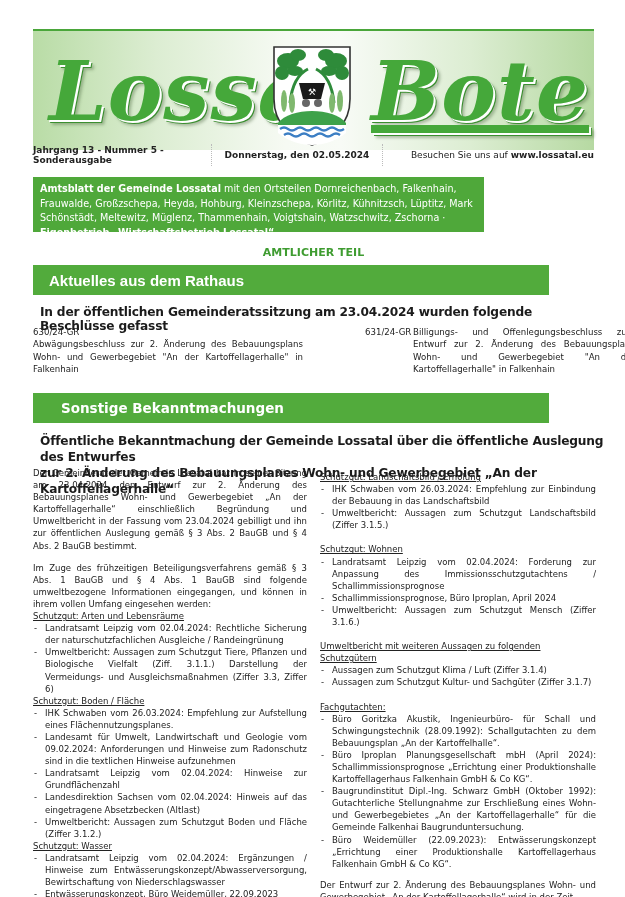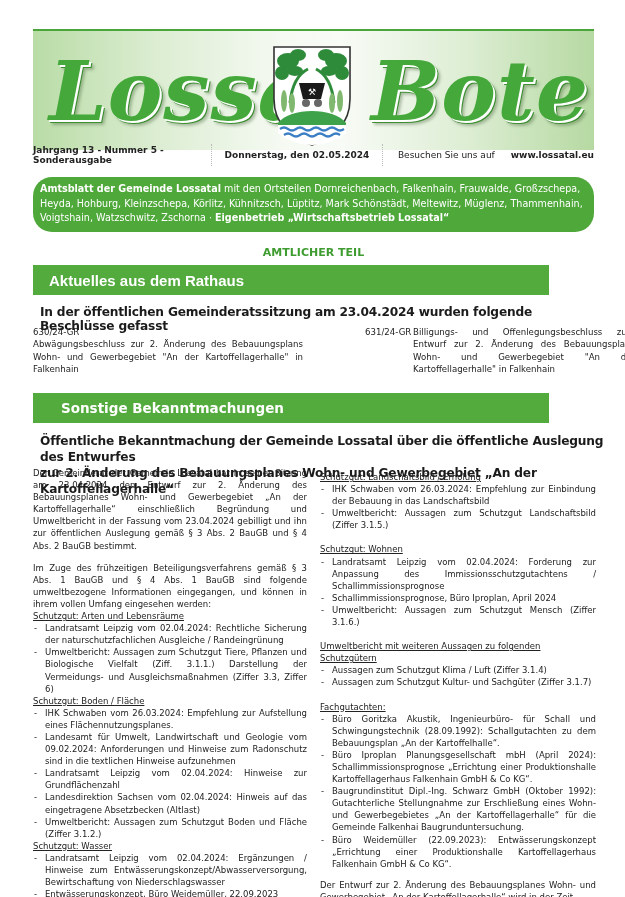--- a/index.html
+++ b/index.html
@@ -9,35 +9,35 @@
   .side-mark { position: absolute; left: 2px; top: 22px; width: 8px; height: 16px; font-size: 5px; color: #777; writing-mode: vertical-rl; }
 
   
   .masthead { position: absolute; left: 33px; top: 29px; width: 561px; height: 121px;
     border-top: 2px solid #4aa63a;
     background: linear-gradient(90deg, #b9dca6 0%, #dcedd2 22%, #f6faf3 45%, #f8fbf6 55%, #dcedd2 78%, #b6d9a2 100%); }
   .mast-word { position: absolute; top: 10px; font-family: "DejaVu Serif", serif; font-style: italic; font-weight: bold;
     font-size: 82px; line-height: 100px; color: #45a83a; letter-spacing: 1px;
     text-shadow: 2px 2px 0 #ffffff, 3px 3px 0 #3b8f30, 5px 5px 3px rgba(60,90,50,0.35); }
   .mast-word.left { left: 16px; }
-  .mast-word.right { left: 338px; }
+  .mast-word.right { left: 338px; text-decoration: underline; }
   .emblem { position: absolute; left: 237px; top: 12px; width: 84px; height: 104px; }
 
   
   .infobar { position: absolute; left: 33px; top: 144px; width: 561px; height: 22px; display: flex; align-items: center;
     font-family: "DejaVu Sans", sans-serif; font-size: 9px; color: #222; }
   .infobar .cell { display: flex; align-items: center; height: 100%; }
   .infobar .c1 { width: 172px; font-weight: bold; }
   .infobar .c2 { width: 172px; justify-content: center; font-weight: bold; border-left: 1px dotted #bbb; border-right: 1px dotted #bbb; margin-left: 6px; }
   .infobar .c3 { flex: 1; justify-content: flex-end; }
-  .infobar .c3 b { font-weight: bold; margin-left: 16px; }
-
-  
-  .amtsblatt { position: absolute; left: 33px; top: 177px; width: 561px; height: 55px; background: #4fa83a;
-    color: #ffffff; font-family: "DejaVu Sans", sans-serif; font-size: 9.6px; line-height: 14.5px; padding: 5px 7px; border-radius: 19px; }
+  .infobar .c3 b { font-weight: bold; margin-left: 3px; }
+
+  
+  .amtsblatt { position: absolute; left: 33px; top: 177px; width: 451px; height: 55px; background: #4fa83a;
+    color: #ffffff; font-family: "DejaVu Sans", sans-serif; font-size: 9.6px; line-height: 14.5px; padding: 5px 7px; }
   .amtsblatt b { font-weight: bold; }
 
   .amtlicher { position: absolute; left: 33px; top: 246px; width: 561px; text-align: center;
     font-family: "DejaVu Sans", sans-serif; font-weight: bold; font-size: 11px; color: #3f9c31; }
 
   .section-bar { position: absolute; left: 33px; width: 516px; height: 30px; background: #52ab3c; color: #fff;
     display: flex; align-items: center; padding-left: 16px; font-size: 15px; font-weight: bold; }
   .section-bar.s1 { top: 265px; font-family: "Liberation Sans", sans-serif; }
   .section-bar.s2 { top: 393px; font-family: "DejaVu Sans", sans-serif; font-size: 13.5px; padding-left: 28px; }
 

